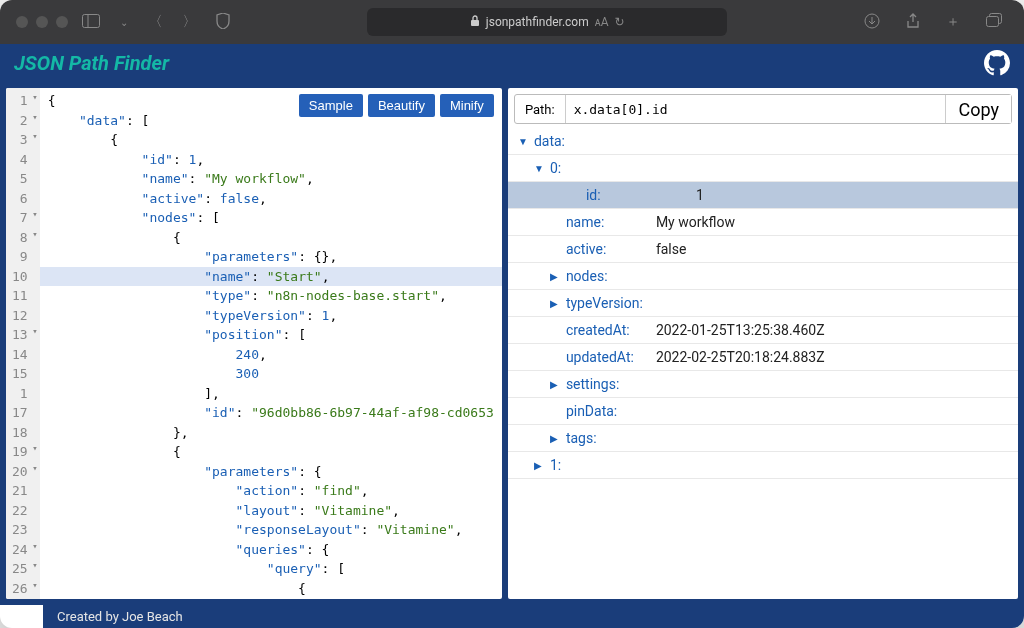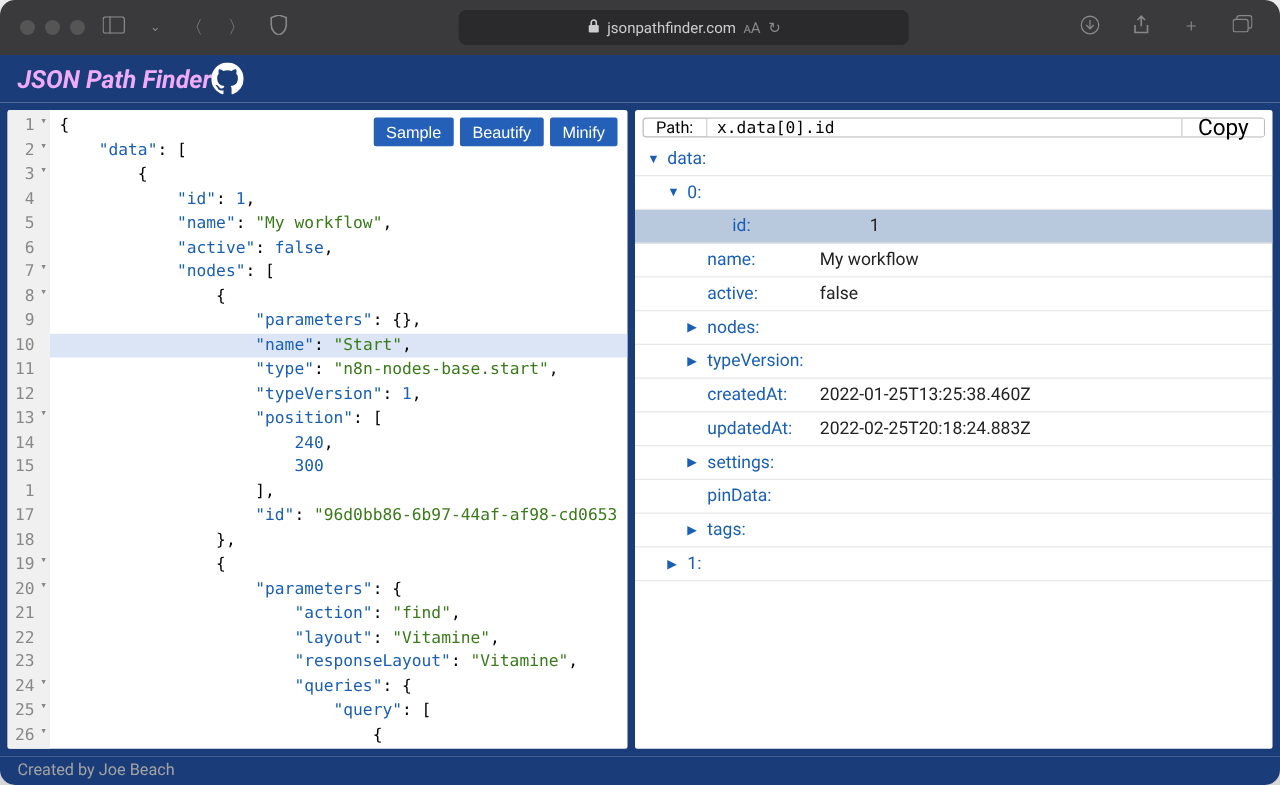--- a/index.html
+++ b/index.html
@@ -25,23 +25,23 @@
     .url-bar {
       flex: 1; max-width: 360px; margin: 0 auto;
       background: #2a2a2c; border-radius: 6px;
       height: 28px; display: flex; align-items: center; justify-content: center;
       color: #ccc; font-size: 12px; gap: 6px;
     }
     .url-right { display:flex; gap:6px; margin-left:0; color:#888; }
     .chrome-right { display: flex; gap: 14px; color: #888; }
     
     .app-header {
-      background: #1a3d7a; color: #f0abfc;
+      background: #1a3d7a; color: #14b8a6;
       height: 38px; display: flex; align-items: center;
-      padding: 0 14px; justify-content: flex-start;
+      padding: 0 14px; justify-content: space-between;
     }
     .app-title { font-size: 20px; font-weight: bold; font-style: italic; }
     .github-icon { width: 26px; height: 26px; cursor: pointer; }
     
     .main { flex: 1; display: flex; background: #1a3d7a; padding: 6px; gap: 6px; overflow: hidden; }
     .pane { background: #fff; border-radius: 2px; display: flex; flex-direction: column; overflow: hidden; }
     .left-pane { flex: 0 0 49%; position: relative; }
     .right-pane { flex: 1; }
     
     .editor-buttons {
@@ -61,21 +61,21 @@
     .code { flex: 1; padding: 3px 0; line-height: 1.5; overflow: hidden; white-space: pre; }
     .code-line { padding: 0 8px; }
     .code-line.hl { background: #dce5f5; }
     .tok-p { color: #000; }
     .tok-k { color: #1a5fb4; } 
     .tok-s { color: #3a7a1a; } 
     .tok-n { color: #1a5fb4; } 
     .tok-b { color: #1a5fb4; } 
     
     .path-bar {
-      display: flex; align-items: stretch; height: 16px;
+      display: flex; align-items: stretch; height: 30px;
       border-bottom: 1px solid #ccc; margin: 6px 6px 0 6px;
       border: 1px solid #bbb; border-radius: 3px;
     }
     .path-label { padding: 5px 10px; font-size: 13px; border-right: 1px solid #ccc; display:flex; align-items:center; }
     .path-value { flex: 1; padding: 0 8px; font-family: Menlo, Consolas, monospace; font-size: 13px; display:flex; align-items:center; border:none; outline:none; }
     .copy-btn { padding: 5px 12px; font-size: 18px; border-left: 1px solid #ccc; background: #fff; cursor: pointer; display:flex; align-items:center; }
     
     .tree { flex: 1; overflow-y: auto; padding: 4px 0; font-size: 14px; }
     .tree-row {
       display: flex; align-items: center;
@@ -84,22 +84,22 @@
     }
     .tree-row.selected { background: #b8c8dd; gap: 20px; }
     .tree-caret { width: 12px; font-size: 10px; margin-right: 4px; color: #1a5fb4; }
     .tree-key { min-width: 80px; }
     .tree-val { color: #222; margin-left: 10px; }
     .ind-0 { padding-left: 10px; }
     .ind-1 { padding-left: 26px; }
     .ind-2 { padding-left: 42px; }
     
     .footer {
-      background: #1a3d7a; color: #a3a3a3;
-      padding: 4px 14px; font-size: 13px;
+      background: #1a3d7a; color: #e5e5e5;
+      padding: 4px 14px; font-size: 13px; margin-left: 43px;
     }
   </style>
 </head>
 <body>
 
 <div class="window">
 
   <div class="browser-chrome">
     <div class="traffic-lights">
       <div class="traffic-light"></div>

